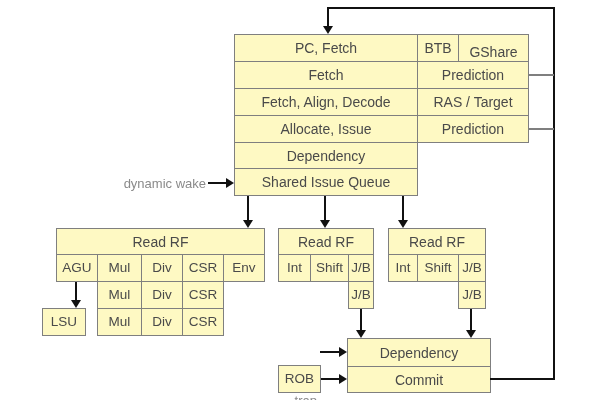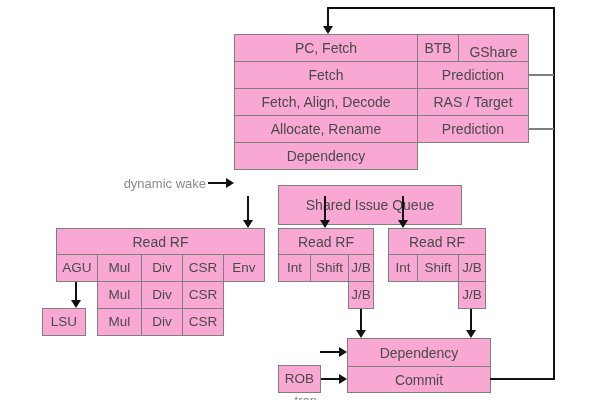--- a/index.html
+++ b/index.html
@@ -3,21 +3,21 @@
 <meta charset="utf-8">
 <style>
   html,body{margin:0;padding:0;background:#fff;}
   #canvas{
     position:relative;width:600px;height:400px;background:#ffffff;
     font-family:"Liberation Sans","DejaVu Sans",sans-serif;
     overflow:hidden;
   }
   .box{
     position:absolute;box-sizing:border-box;
-    border:1px solid #7f7f7f;background:#f9a8d4;
+    border:1px solid #7f7f7f;background:#fef9c3;
     display:flex;align-items:center;justify-content:center;
     color:#4a4a4a;font-size:14px;line-height:1;white-space:nowrap;
   }
   .cell{font-size:13.5px;}
   .freelabel{
     position:absolute;color:#8a8a8a;font-size:13px;line-height:1;
     white-space:nowrap;text-align:right;
   }
   .hline,.vline{position:absolute;background:#111;}
   .hline{height:2px;}
@@ -35,26 +35,26 @@
   <div class="box" style="left:234px;top:34px;width:184px;height:28px;">
       <span>PC, Fetch</span>
     </div>
   <div class="box" style="left:234px;top:61px;width:184px;height:28px;">
       <span>Fetch</span>
     </div>
   <div class="box" style="left:234px;top:88px;width:184px;height:28px;">
       <span>Fetch, Align, Decode</span>
     </div>
   <div class="box" style="left:234px;top:115px;width:184px;height:28px;">
-      <span>Allocate, Rename</span>
+      <span>Allocate, Issue</span>
     </div>
   <div class="box" style="left:234px;top:142px;width:184px;height:28px;">
       <span>Dependency</span>
     </div>
-  <div class="box" style="left:234px;top:185px;width:184px;height:40px;margin-left:44px;">
+  <div class="box" style="left:234px;top:168px;width:184px;height:28px;">
       <span>Shared Issue Queue</span>
     </div>
 
   <div class="box" style="left:417px;top:34px;width:42px;height:28px;">
       <span>BTB</span>
     </div>
   <div class="box" style="left:458px;top:34px;width:71px;height:36px;">
       <span>GShare</span>
     </div>
   <div class="box" style="left:417px;top:61px;width:112px;height:28px;">

